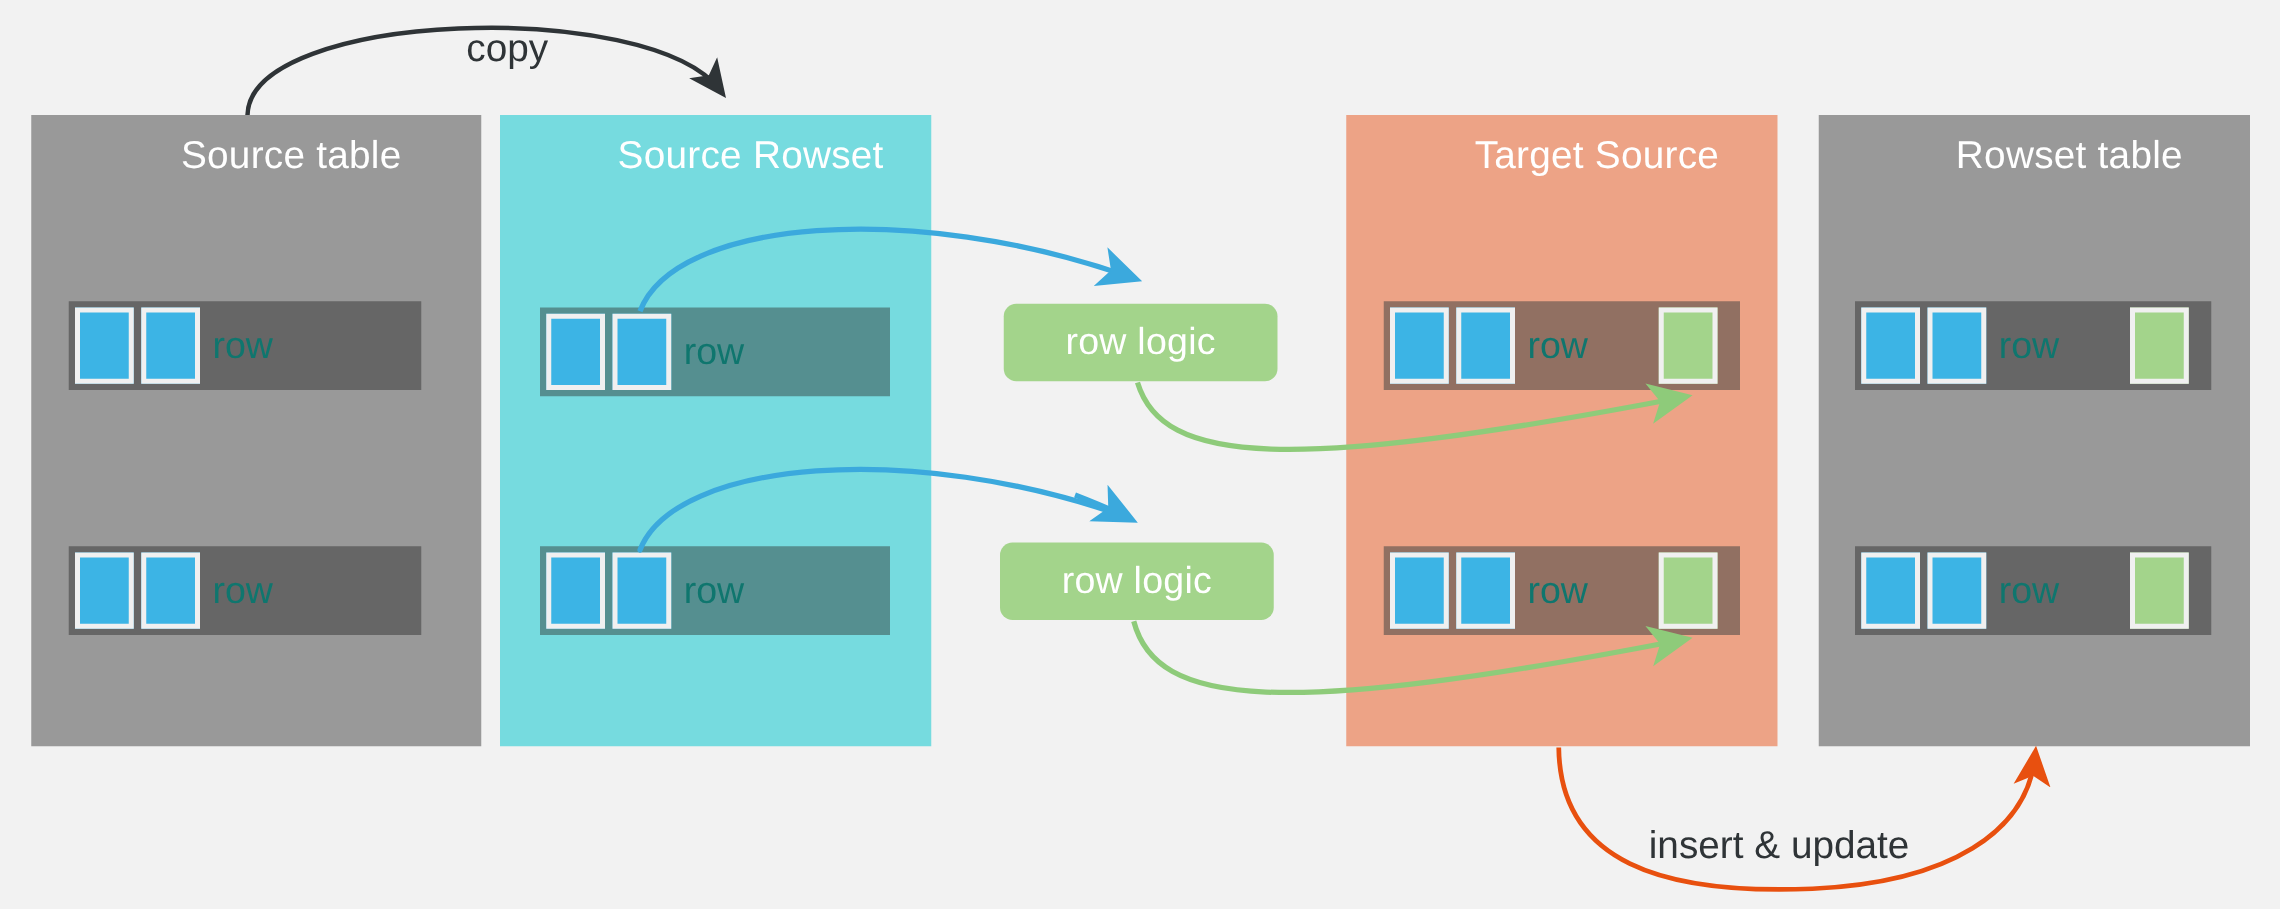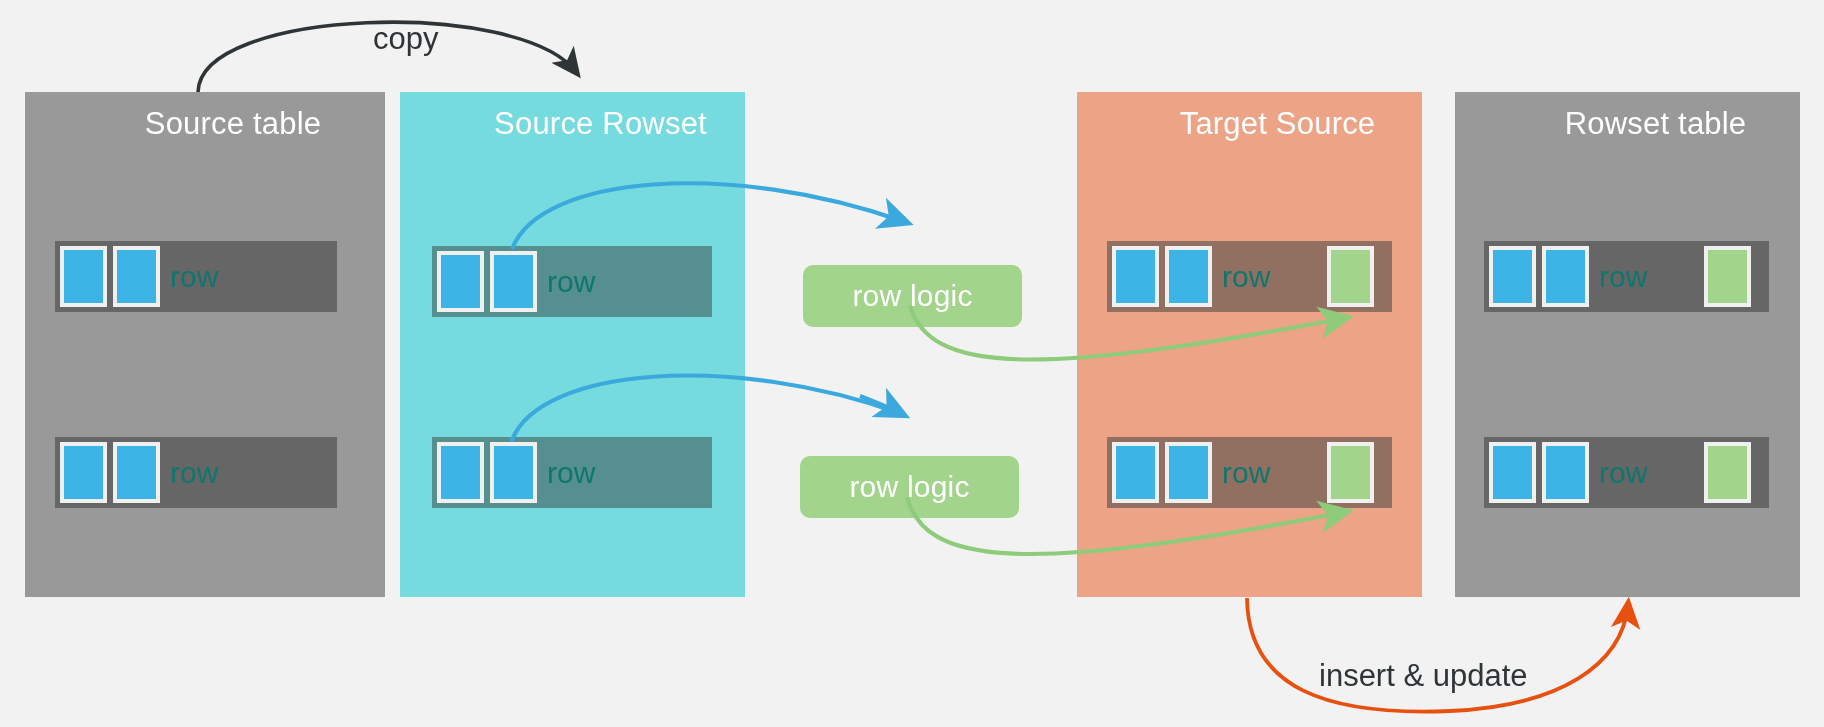--- a/index.html
+++ b/index.html
@@ -59,21 +59,20 @@
     position: absolute;
     box-sizing: border-box;
     border-radius: 10px;
     display: flex;
     align-items: center;
     justify-content: center;
     color: #ffffff;
     font-size: 30px;
     letter-spacing: 0.2px;
     white-space: nowrap;
-    margin-top: 22px;
   }
   .edge-label {
     position: absolute;
     color: #2f3437;
     font-size: 31px;
     line-height: 34px;
     white-space: nowrap;
   }
   svg.overlay {
     position: absolute;

